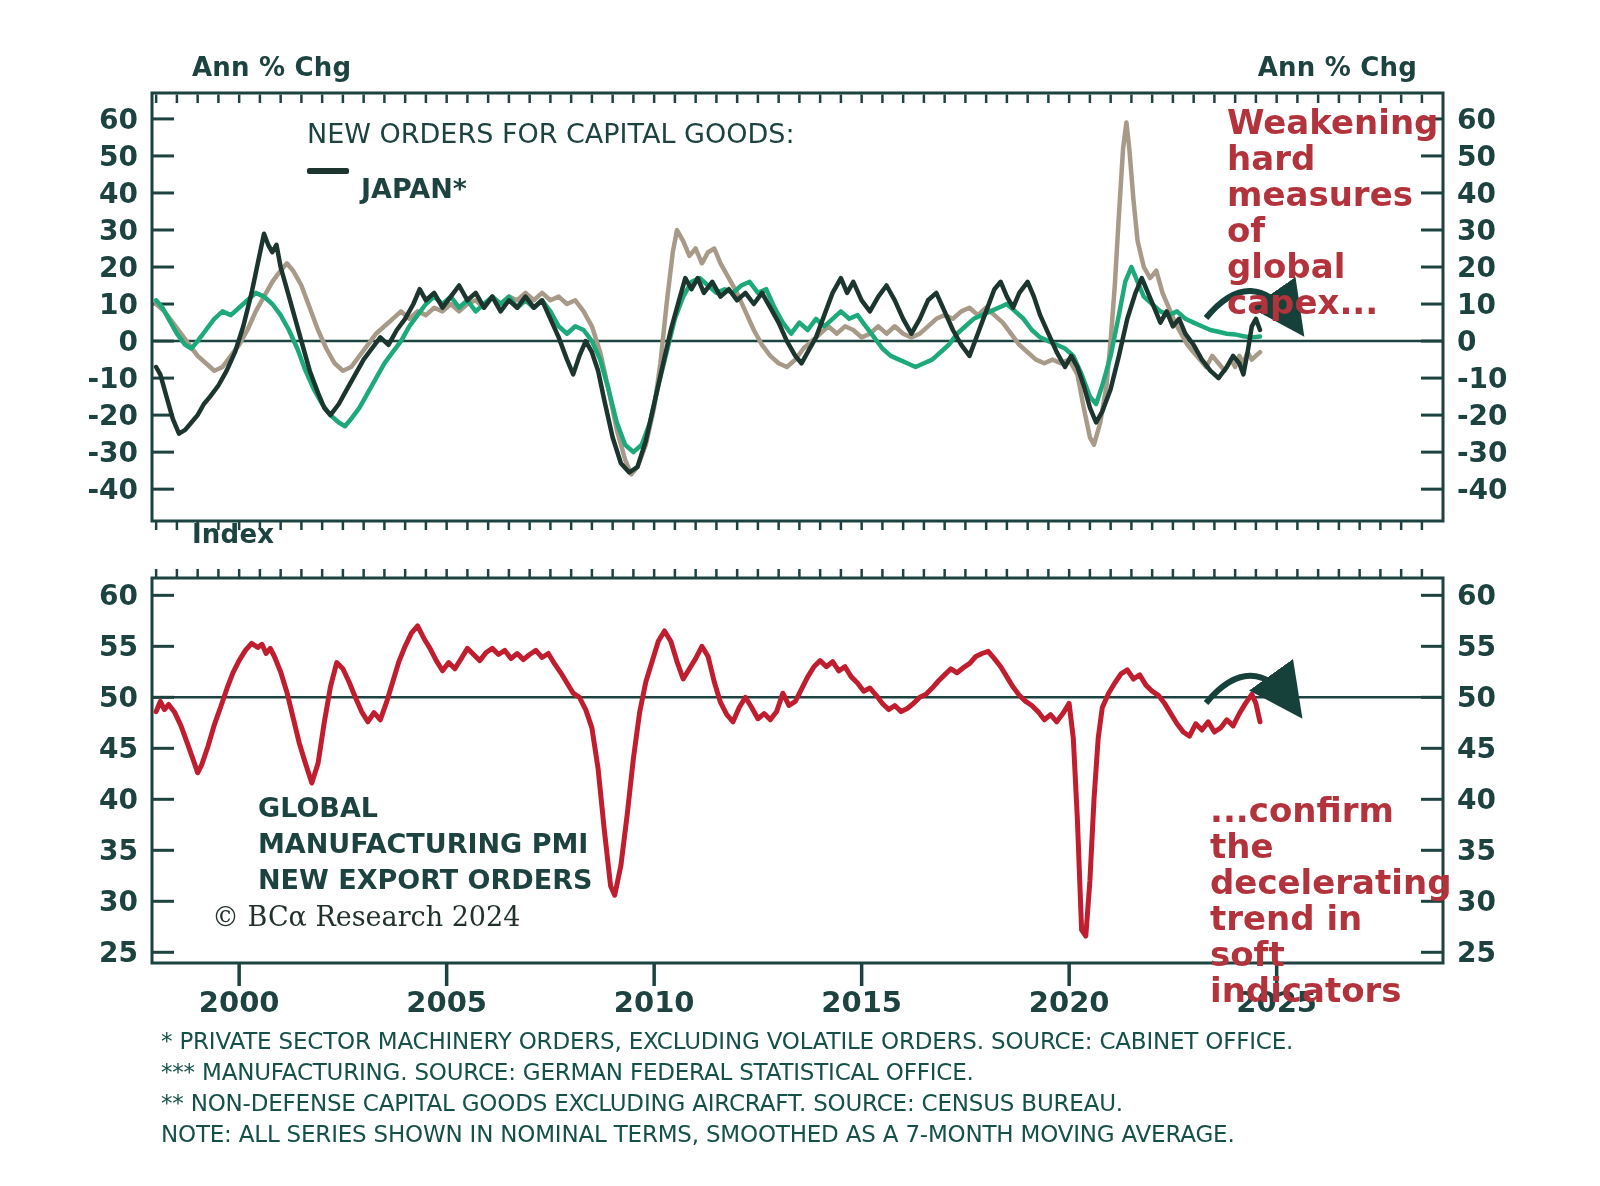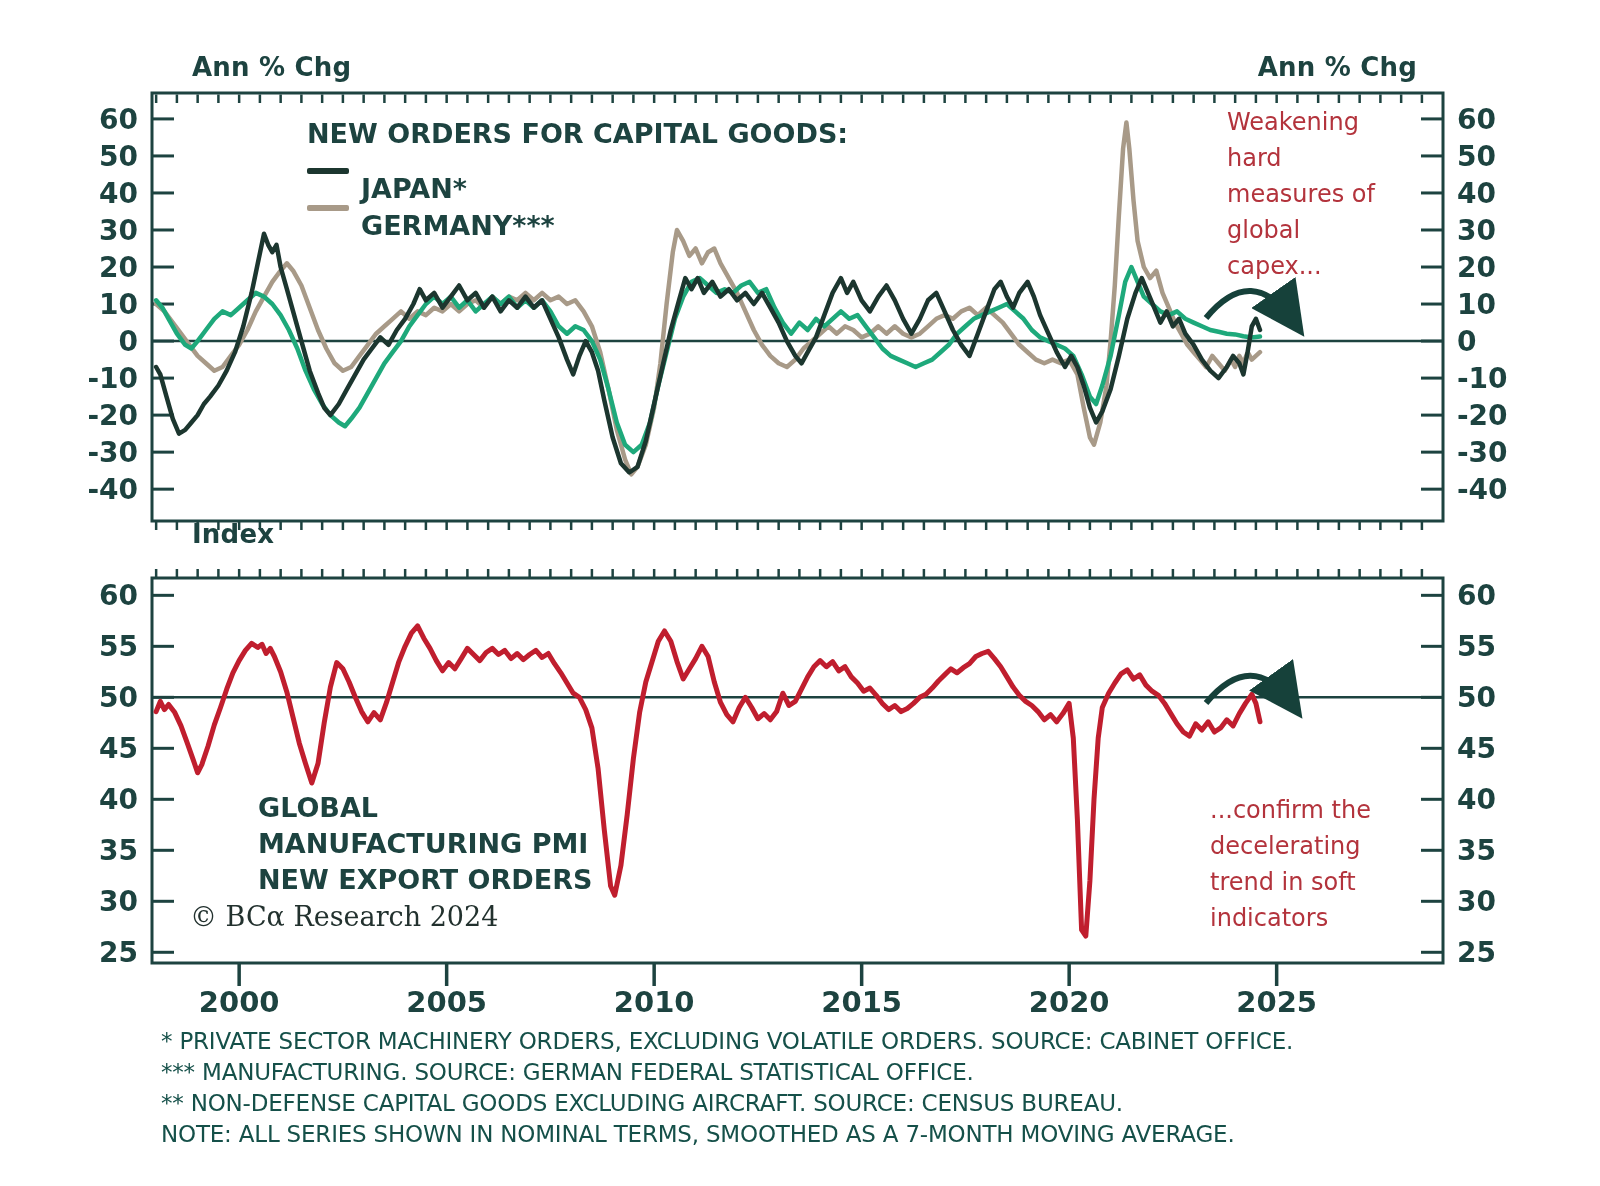--- a/index.html
+++ b/index.html
@@ -2,25 +2,25 @@
 <html><head>
 <meta charset="utf-8">
 <style>
   html,body{margin:0;padding:0;background:#ffffff;}
   .canvas{position:relative;width:1600px;height:1186px;background:#ffffff;
           font-family:"DejaVu Sans",sans-serif;overflow:hidden;}
   svg{position:absolute;left:0;top:0;}
   .txt{position:absolute;font-weight:bold;color:#1d4340;white-space:pre-line;margin-left:40px;}
   .axis-unit{font-size:26px;letter-spacing:0.2px;}
   .legend{position:absolute;left:307px;top:118px;}
-  .legend-title{font-size:27px;font-weight:bold;color:#1d4340;margin-bottom:4px;}
+  .legend-title{font-size:27px;font-weight:normal;color:#1d4340;margin-bottom:4px;}
   .legend-item{display:flex;align-items:center;margin-top:7px;height:30px;}
   .legend-swatch{display:inline-block;width:42px;height:6px;border-radius:2px;margin-right:12px;}
   .legend-label{font-size:27px;font-weight:bold;color:#1d4340;line-height:1;margin-top:34px;}
-  .annotation{font-size:24px;line-height:36px;font-weight:normal;}
+  .annotation{font-size:34px;line-height:36px;font-weight:bold;}
   .pmi-title{font-size:27px;line-height:36px;}
   .copyright{font-family:"DejaVu Serif",serif;font-weight:normal;font-size:27px;color:#22312e;white-space:nowrap;}
   .footnotes{position:absolute;left:161px;top:1026px;font-size:23px;line-height:31px;
              font-weight:normal;color:#155049;letter-spacing:-0.2px;white-space:nowrap;}
 </style>
 </head>
 <body>
 
 <div class="canvas">
 
@@ -318,39 +318,35 @@
 
   <div class="txt axis-unit" style="left:152px;top:52px;">Ann % Chg</div>
   <div class="txt axis-unit" style="right:183px;top:52px;">Ann % Chg</div>
 
   <div class="legend">
     <div class="legend-title">NEW ORDERS FOR CAPITAL GOODS:</div>
     <div class="legend-item">
       <span class="legend-swatch" style="background: rgb(28, 54, 47);"></span>
       <span class="legend-label">JAPAN*</span>
     </div>
-    <div class="legend-item">
-      <span class="legend-swatch" style="background: rgb(168, 154, 136);"></span>
-      <span class="legend-label">GERMANY***</span>
-    </div>
   </div>
 
   <div class="txt annotation" style="left:1187px;top:104px;width:200px;color:#b3333c;">Weakening
 hard
 measures of
 global
 capex...</div>
 
   <div class="txt axis-unit" style="left:152px;top:519px;">Index</div>
 
   <div class="txt pmi-title" style="left:218px;top:790px;">GLOBAL
 MANUFACTURING PMI
 NEW EXPORT ORDERS</div>
 
-  <div class="copyright" style="position:absolute;left:190px;top:901px;">© BCα Research 2024</div>
+  <div class="copyright" style="position:absolute;left:212px;top:901px;">© BCα Research 2024</div>
 
   <div class="txt annotation" style="left:1170px;top:792px;width:230px;color:#b3333c;">...confirm the
 decelerating
 trend in soft
 indicators</div>
 
   <div class="footnotes">
     <div>* PRIVATE SECTOR MACHINERY ORDERS, EXCLUDING VOLATILE ORDERS. SOURCE: CABINET OFFICE.</div>
     <div>*** MANUFACTURING. SOURCE: GERMAN FEDERAL STATISTICAL OFFICE.</div>
     <div>** NON-DEFENSE CAPITAL GOODS EXCLUDING AIRCRAFT. SOURCE: CENSUS BUREAU.</div>

